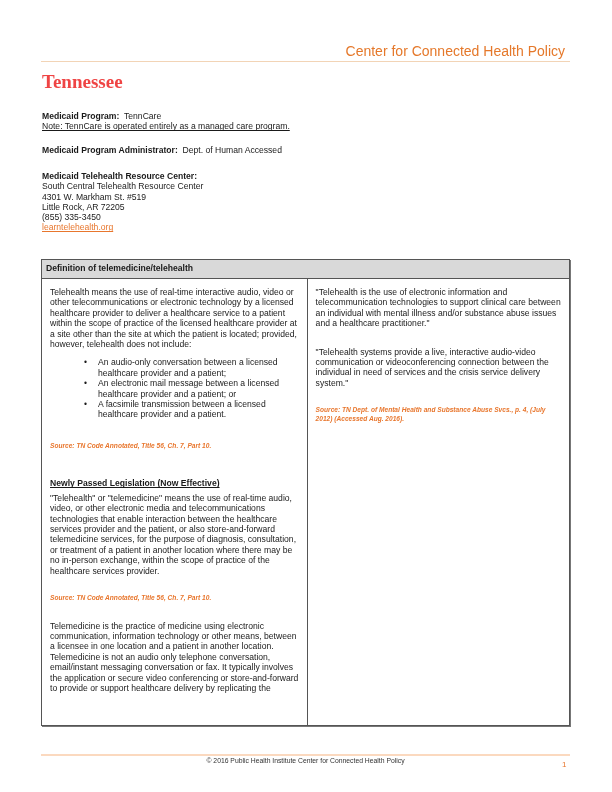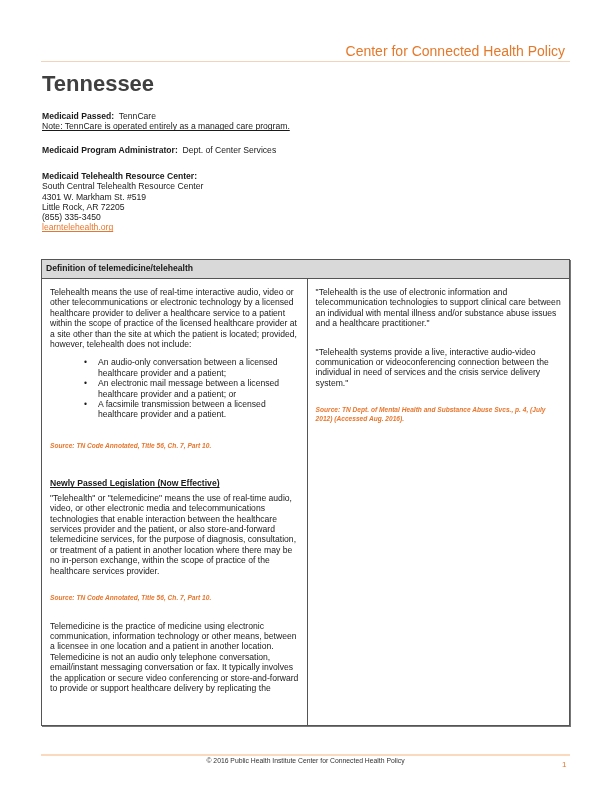--- a/index.html
+++ b/index.html
@@ -8,21 +8,21 @@
       font-family: "Liberation Sans", sans-serif; color: #1a1a1a;
     }
     .header-org {
       position: absolute; right: 47px; top: 43px;
       font-size: 14px; color: #e5782a;
     }
     .rule { position: absolute; left: 41px; width: 441px; height: 1px; background: #f2d4b6; }
     .rule.top { top: 61px; width: 441px; }
     .title {
       position: absolute; left: 42px; top: 71px;
-      font-size: 22px; font-weight: bold; color: #404040;
+      font-size: 19px; font-weight: bold; color: #ef4444; font-family: Liberation Serif, serif;
     }
     .info { position: absolute; left: 42px; font-size: 8.6px; line-height: 10.3px; }
     .info b { font-weight: bold; }
     .note { text-decoration: underline; }
     .link { color: #e8762d; text-decoration: underline; }
 
     table.policy {
       position: absolute; left: 41px; top: 259px; width: 529px;
       border-collapse: collapse; font-size: 8.6px; line-height: 10.4px;
       box-shadow: 1px 1px 0 #777;
@@ -60,29 +60,29 @@
 </head>
 <body>
 
 <div class="header-org">Center for Connected Health Policy</div>
 <div class="rule top" style="width:529px;"></div>
 
 <div class="title">Tennessee</div>
 
 <div class="info" style="top:111px;">
   <div>
-    <b>Medicaid Passed:</b>&nbsp;
+    <b>Medicaid Program:</b>&nbsp;
     <span>TennCare</span>
   </div>
   <div class="note">Note: TennCare is operated entirely as a managed care program.</div>
 </div>
 
 <div class="info" style="top:145px;">
   <b>Medicaid Program Administrator:</b>&nbsp;
-  <span>Dept. of Center Services</span>
+  <span>Dept. of Human Accessed</span>
 </div>
 
 <div class="info" style="top:171px;">
   <b>Medicaid Telehealth Resource Center:</b>
   <div>South Central Telehealth Resource Center</div>
   <div>4301 W. Markham St. #519</div>
   <div>Little Rock, AR 72205</div>
   <div>(855) 335-3450</div>
   <div class="link">learntelehealth.org</div>
 </div>

